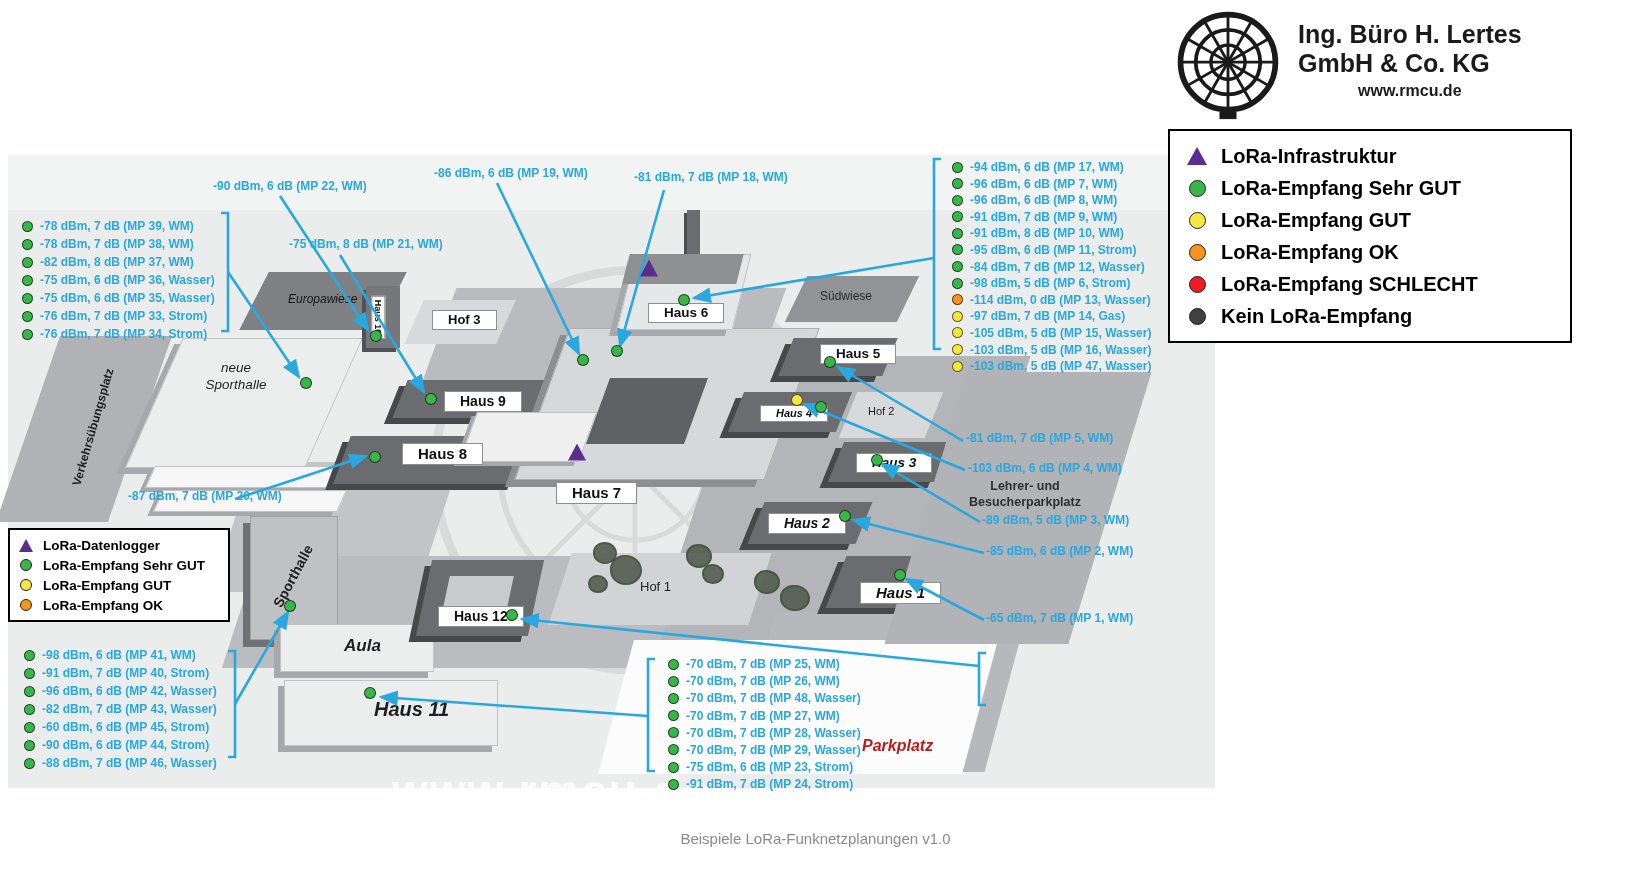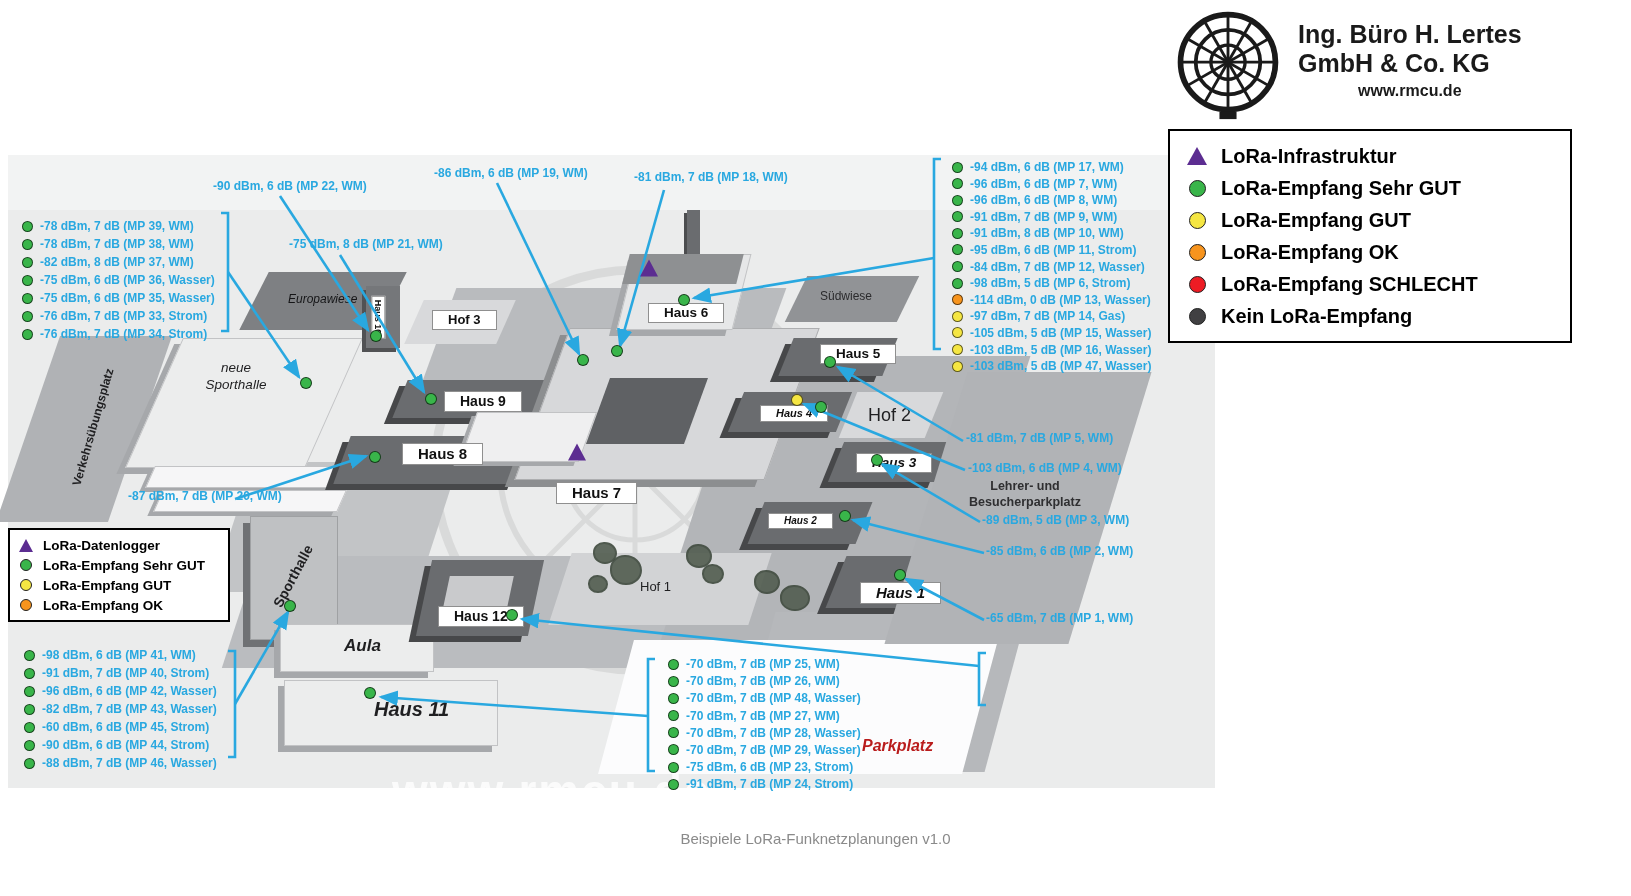--- a/index.html
+++ b/index.html
@@ -153,27 +153,27 @@
   <div class="patch" style="left:796px;top:276px;width:112px;height:46px;background:#919396;transform:skewX(-26deg);z-index:2;"></div>
   <div class="maplabel" style="left:820px;top:289px;font-size:12px;color:#2b2b2d;">Südwiese</div>
 
   <div class="bld-dark" style="left:786px;top:338px;width:104px;height:38px;transform:skewX(-22deg);"></div>
   <div class="chip" style="left:820px;top:344px;font-size:13.5px;">Haus 5</div>
 
   <div class="bld-dark" style="left:736px;top:392px;width:108px;height:40px;transform:skewX(-22deg);"></div>
   <div class="chip it" style="left:752px;top:405px;font-size:11px;margin-left:8px;">Haus 4</div>
 
   <div class="patch" style="left:848px;top:392px;width:86px;height:46px;background:#d8d9db;transform:skewX(-22deg);z-index:2;"></div>
-  <div class="maplabel" style="left:868px;top:405px;font-size:18px;">Hof 2</div>
+  <div class="maplabel" style="left:868px;top:405px;font-size:11px;">Hof 2</div>
 
   <div class="bld-dark" style="left:836px;top:442px;width:108px;height:40px;transform:skewX(-22deg);"></div>
   <div class="chip it" style="left:856px;top:453px;font-size:13.5px;">Haus 3</div>
 
   <div class="bld-dark" style="left:756px;top:502px;width:108px;height:42px;transform:skewX(-22deg);"></div>
-  <div class="chip it" style="left:768px;top:513px;font-size:10px;">Haus 2</div>
+  <div class="chip it" style="left:768px;top:513px;font-size:14px;">Haus 2</div>
 
   <div class="bld-dark" style="left:836px;top:556px;width:122px;height:52px;transform:skewX(-22deg);"></div>
   <div class="chip it" style="left:860px;top:582px;font-size:15px;">Haus 1</div>
 
   <div class="patch" style="left:926px;top:372px;width:184px;height:272px;background:#b1b3b6;transform:skewX(-17deg);z-index:2;"></div>
   <div class="maplabel" style="left:950px;top:478px;width:150px;text-align:center;font-size:12.5px;font-weight:bold;color:#2f2f31;line-height:1.3;z-index:4;">
     <div>Lehrer- und</div>
     <div>Besucherparkplatz</div>
   </div>
 

